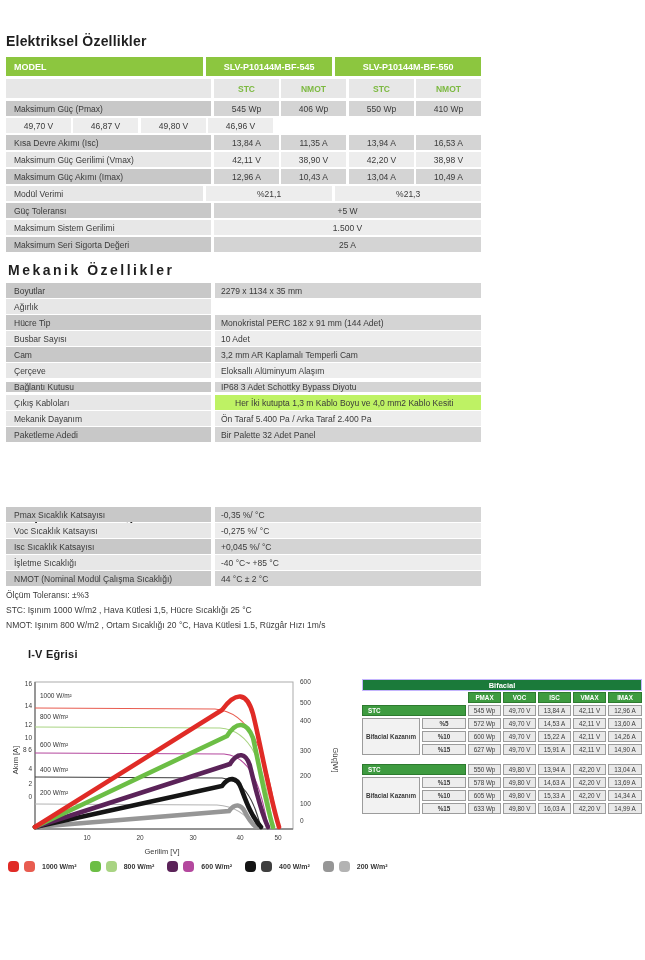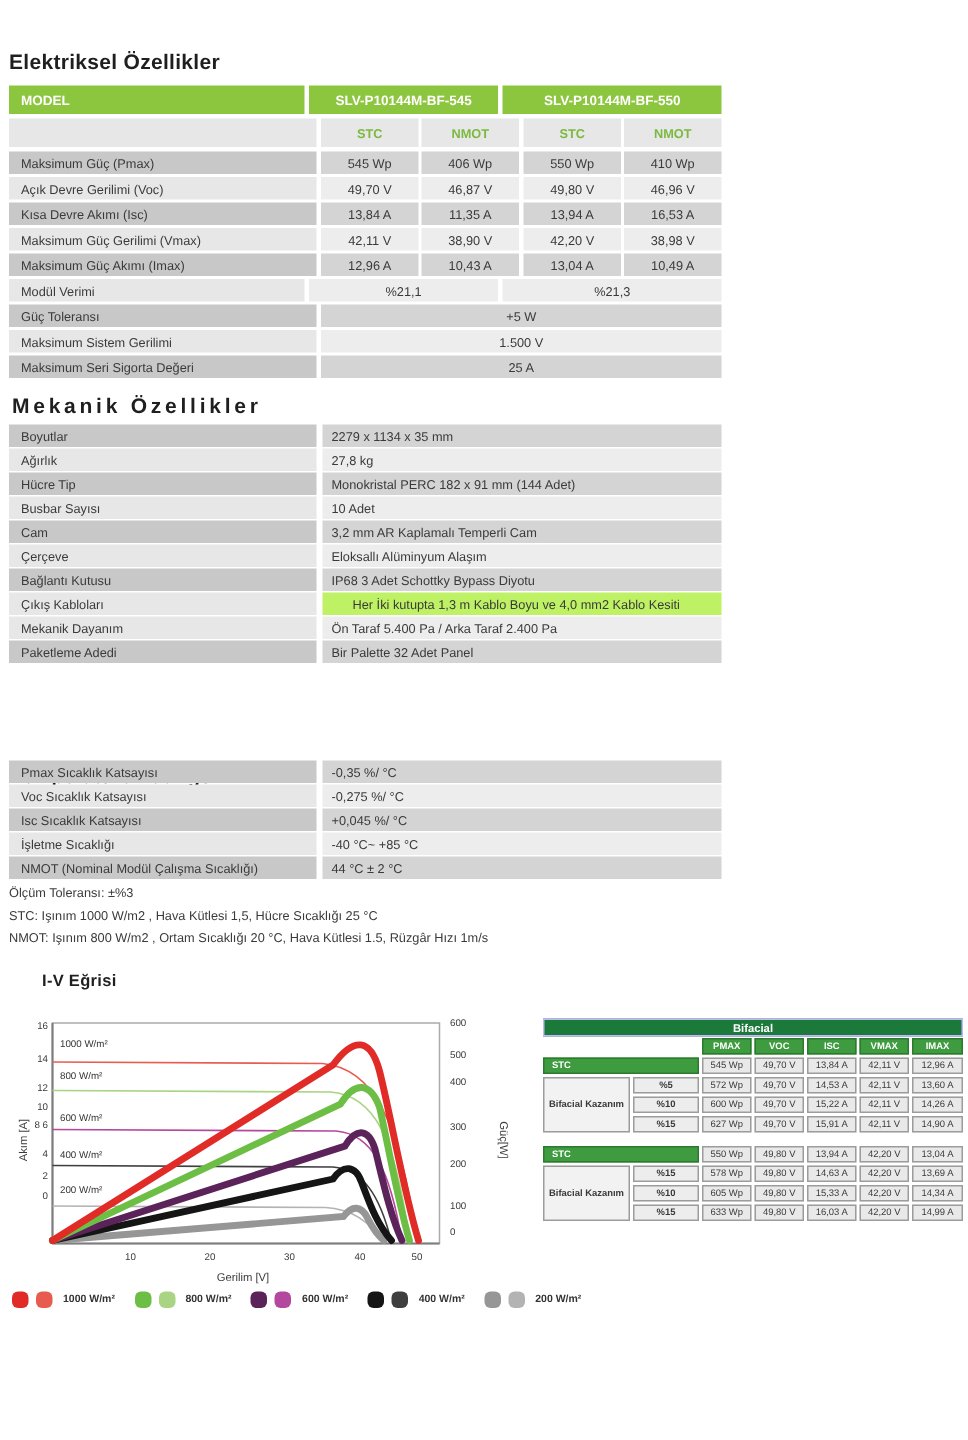--- a/index.html
+++ b/index.html
@@ -52,21 +52,20 @@
         <div class="cell valc subtx" style="width: 65px; margin-right: 0px; background: rgb(231, 231, 231);">NMOT</div>
       </div>
       <div class="trow" style="height: 15px;">
         <div class="cell lblc" style="width: 205px; margin-right: 3px; background: rgb(200, 200, 200);">Maksimum Güç (Pmax)</div>
         <div class="cell valc" style="width: 65px; margin-right: 2px; background: rgb(212, 212, 212);">545 Wp</div>
         <div class="cell valc" style="width: 65px; margin-right: 3px; background: rgb(212, 212, 212);">406 Wp</div>
         <div class="cell valc" style="width: 65px; margin-right: 2px; background: rgb(212, 212, 212);">550 Wp</div>
         <div class="cell valc" style="width: 65px; margin-right: 0px; background: rgb(212, 212, 212);">410 Wp</div>
       </div>
       <div class="trow" style="height: 15px;">
-        <div class="cell lblc" style="width: 205px; margin-right: 3px; background: rgb(231, 231, 231);">Açık Devre Gerilimi (Voc)</div>
         <div class="cell valc" style="width: 65px; margin-right: 2px; background: rgb(237, 237, 237);">49,70 V</div>
         <div class="cell valc" style="width: 65px; margin-right: 3px; background: rgb(237, 237, 237);">46,87 V</div>
         <div class="cell valc" style="width: 65px; margin-right: 2px; background: rgb(237, 237, 237);">49,80 V</div>
         <div class="cell valc" style="width: 65px; margin-right: 0px; background: rgb(237, 237, 237);">46,96 V</div>
       </div>
       <div class="trow" style="height: 15px;">
         <div class="cell lblc" style="width: 205px; margin-right: 3px; background: rgb(200, 200, 200);">Kısa Devre Akımı (Isc)</div>
         <div class="cell valc" style="width: 65px; margin-right: 2px; background: rgb(212, 212, 212);">13,84 A</div>
         <div class="cell valc" style="width: 65px; margin-right: 3px; background: rgb(212, 212, 212);">11,35 A</div>
         <div class="cell valc" style="width: 65px; margin-right: 2px; background: rgb(212, 212, 212);">13,94 A</div>
@@ -106,39 +105,38 @@
     </div>
 
   <div class="abs sec-title" style="left:8px;top:262px;letter-spacing:2.5px;">Mekanik Özellikler</div>
   <div class="abs" id="mech-table" style="left:6px;top:283px;width:475px;">
       <div class="trow" style="height: 15px; margin-bottom: 1px;">
         <div class="cell lblc" style="width: 205px; margin-right: 4px; background: rgb(200, 200, 200);">Boyutlar</div>
         <div class="cell lblc" style="width: 266px; padding-left: 6px; background: rgb(212, 212, 212);">2279 x 1134 x 35 mm</div>
       </div>
       <div class="trow" style="height: 15px; margin-bottom: 1px;">
         <div class="cell lblc" style="width: 205px; margin-right: 4px; background: rgb(231, 231, 231);">Ağırlık</div>
-        <div class="cell lblc" style="width: 266px; padding-left: 6px; background: rgb(237, 237, 237);">27,8 kg</div>
       </div>
       <div class="trow" style="height: 15px; margin-bottom: 1px;">
         <div class="cell lblc" style="width: 205px; margin-right: 4px; background: rgb(200, 200, 200);">Hücre Tip</div>
         <div class="cell lblc" style="width: 266px; padding-left: 6px; background: rgb(212, 212, 212);">Monokristal PERC 182 x 91 mm (144 Adet)</div>
       </div>
       <div class="trow" style="height: 15px; margin-bottom: 1px;">
         <div class="cell lblc" style="width: 205px; margin-right: 4px; background: rgb(231, 231, 231);">Busbar Sayısı</div>
         <div class="cell lblc" style="width: 266px; padding-left: 6px; background: rgb(237, 237, 237);">10 Adet</div>
       </div>
       <div class="trow" style="height: 15px; margin-bottom: 1px;">
         <div class="cell lblc" style="width: 205px; margin-right: 4px; background: rgb(200, 200, 200);">Cam</div>
         <div class="cell lblc" style="width: 266px; padding-left: 6px; background: rgb(212, 212, 212);">3,2 mm AR Kaplamalı Temperli Cam</div>
       </div>
       <div class="trow" style="height: 15px; margin-bottom: 1px;">
         <div class="cell lblc" style="width: 205px; margin-right: 4px; background: rgb(231, 231, 231);">Çerçeve</div>
         <div class="cell lblc" style="width: 266px; padding-left: 6px; background: rgb(237, 237, 237);">Eloksallı Alüminyum Alaşım</div>
       </div>
-      <div class="trow" style="height: 15px; margin-bottom: 1px;">
+      <div class="trow" style="height: 15px; margin-bottom: 1px; align-items: center;">
         <div class="cell lblc" style="width: 205px; margin-right: 4px; background: rgb(200, 200, 200);">Bağlantı Kutusu</div>
         <div class="cell lblc" style="width: 266px; padding-left: 6px; background: rgb(212, 212, 212);">IP68 3 Adet Schottky Bypass Diyotu</div>
       </div>
       <div class="trow" style="height: 15px; margin-bottom: 1px;">
         <div class="cell lblc" style="width: 205px; margin-right: 4px; background: rgb(231, 231, 231);">Çıkış Kabloları</div>
         <div class="cell lblc" style="width: 266px; padding-left: 20px; background: #bef264;">Her İki kutupta 1,3 m Kablo Boyu ve 4,0 mm2 Kablo Kesiti</div>
       </div>
       <div class="trow" style="height: 15px; margin-bottom: 1px;">
         <div class="cell lblc" style="width: 205px; margin-right: 4px; background: rgb(231, 231, 231);">Mekanik Dayanım</div>
         <div class="cell lblc" style="width: 266px; padding-left: 6px; background: rgb(237, 237, 237);">Ön Taraf 5.400 Pa / Arka Taraf 2.400 Pa</div>

